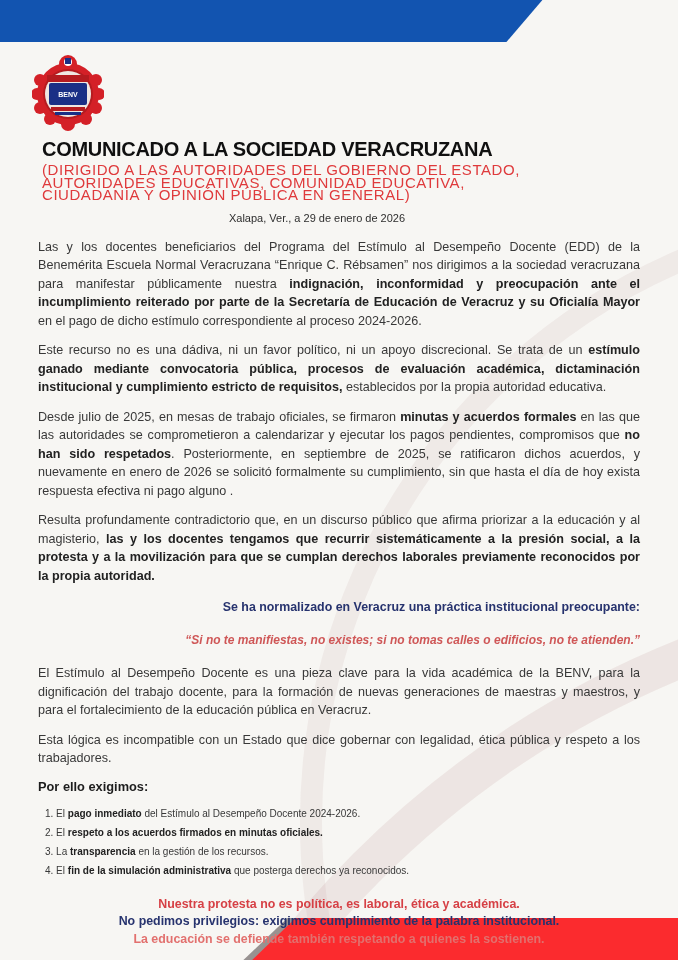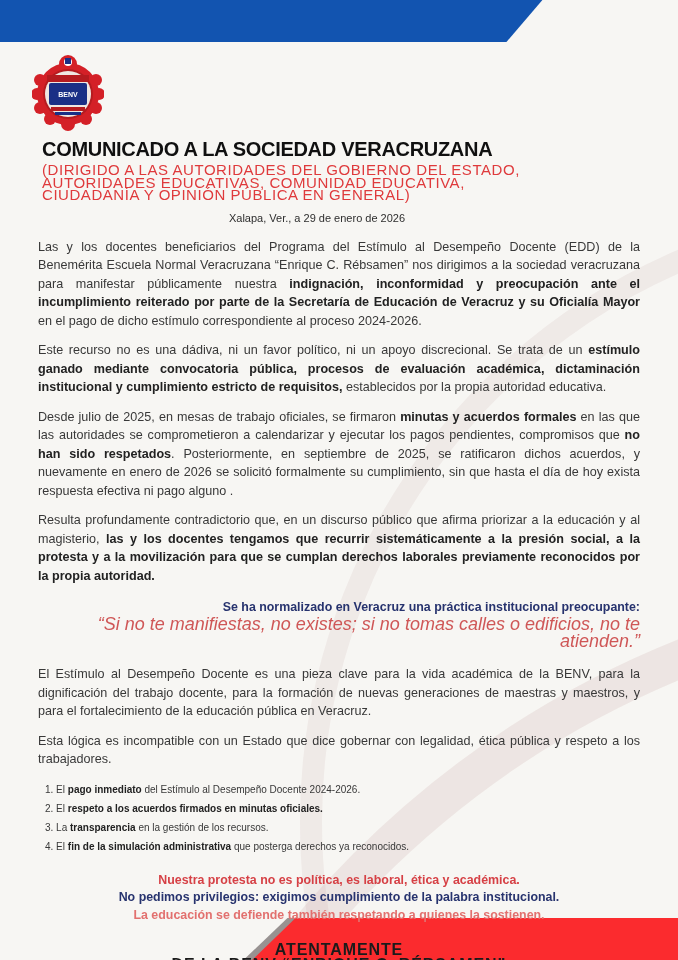--- a/index.html
+++ b/index.html
@@ -46,21 +46,21 @@
   .dateline{
     position:relative;z-index:3;text-align:center;margin:10px 44px 0 0;
     font-size:11px;color:#2e2e2e;
   }
   
   .content{position:relative;z-index:3;padding:14px 38px 0 38px;}
   .para{margin:0 0 11px 0;font-size:12.6px;line-height:18.5px;text-align:justify;}
   .para b{color:#222;}
   .quote-block{text-align:right;margin:14px 0 15px 0;}
   .quote-l1{font-size:12.4px;font-weight:bold;line-height:17px;}
-  .quote-l2{font-size:18px;font-weight:normal;font-style:italic;line-height:17px;margin-top:0;}
+  .quote-l2{font-size:12px;font-weight:bold;font-style:italic;line-height:17px;margin-top:16px;}
   .demands-intro{font-size:12.8px;font-weight:bold;color:#1d1d1d;margin:2px 0 10px 0;}
   .demand{font-size:10px;line-height:19px;margin-left:7px;}
   .demand b{color:#222;}
   .slogans{text-align:center;margin-top:16px;}
   .slogan{font-size:12.4px;font-weight:bold;line-height:17.5px;}
   .signature{text-align:center;margin-top:19px;}
   .sig-line{font-size:16px;font-weight:bold;letter-spacing:0.9px;line-height:14.5px;color:#1b1b1b;}
 </style>
 </head>
 <body>
@@ -116,20 +116,21 @@
     <div class="quote-block">
       <div class="quote-l1" id="quote-l1" style="color: rgb(39, 51, 110);">Se ha normalizado en Veracruz una práctica institucional preocupante:</div>
       <div class="quote-l2" id="quote-l2" style="color: rgb(207, 87, 87);">“Si no te manifiestas, no existes; si no tomas calles o edificios, no te atienden.”</div>
     </div>
 
     <div id="paras-b">
         <p class="para"><span>El Estímulo al Desempeño Docente es una pieza clave para la vida académica de la BENV, para la dignificación del trabajo docente, para la formación de nuevas generaciones de maestras y maestros, y para el fortalecimiento de la educación pública en Veracruz.</span></p>
         <p class="para"><span>Esta lógica es incompatible con un Estado que dice gobernar con legalidad, ética pública y respeto a los trabajadores.</span></p>
       </div>
 
+    <div class="demands-intro">Por ello exigimos:</div>
     <div id="demands">
         <div class="demand"><span>1. El </span><b>pago inmediato</b><span> del Estímulo al Desempeño Docente 2024-2026.</span></div>
         <div class="demand"><span>2. El </span><b>respeto a los acuerdos firmados en minutas oficiales.</b></div>
         <div class="demand"><span>3. La </span><b>transparencia</b><span> en la gestión de los recursos.</span></div>
         <div class="demand"><span>4. El </span><b>fin de la simulación administrativa</b><span> que posterga derechos ya reconocidos.</span></div>
       </div>
 
     <div class="slogans" id="slogans">
         <div class="slogan" style="color: rgb(214, 64, 69);">Nuestra protesta no es política, es laboral, ética y académica.</div>
         <div class="slogan" style="color: rgb(39, 51, 110);">No pedimos privilegios: exigimos cumplimiento de la palabra institucional.</div>

